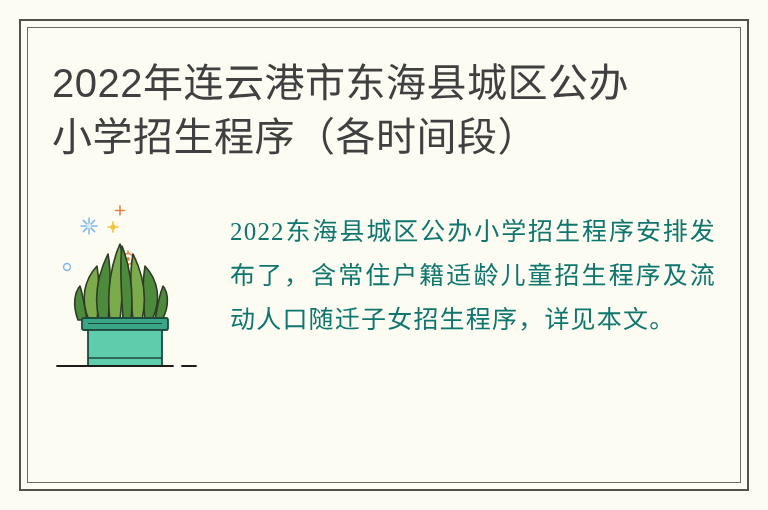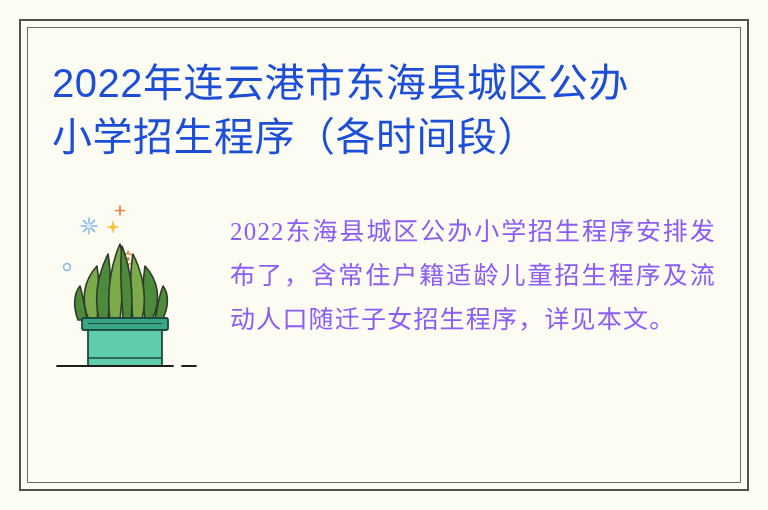--- a/index.html
+++ b/index.html
@@ -50,21 +50,21 @@
     position: absolute;
     left: 52px;
     top: 56px;
     width: 660px;
     margin: 0;
     font-family: "Liberation Sans", "DejaVu Sans", sans-serif;
     font-size: 40px;
     font-weight: 400;
     line-height: 54px;
     letter-spacing: 0.5px;
-    color: #1d4ed8;
+    color: #404040;
     white-space: pre-line;
   }
 
   
   .content {
     position: absolute;
     left: 52px;
     top: 196px;
     right: 52px;
     display: flex;
@@ -84,21 +84,21 @@
   }
 
   .summary {
     flex: 1 1 auto;
     margin-left: 28px;
     margin-top: 14px;
     font-family: "Liberation Serif", "DejaVu Serif", serif;
     font-size: 25px;
     line-height: 44px;
     letter-spacing: 1.2px;
-    color: #8b5cf6;
+    color: #0f766e;
     text-align: justify;
     text-justify: inter-character;
   }
 </style>
 </head>
 <body>
 
 <div class="card">
 
   <div class="frame-outer"></div>

